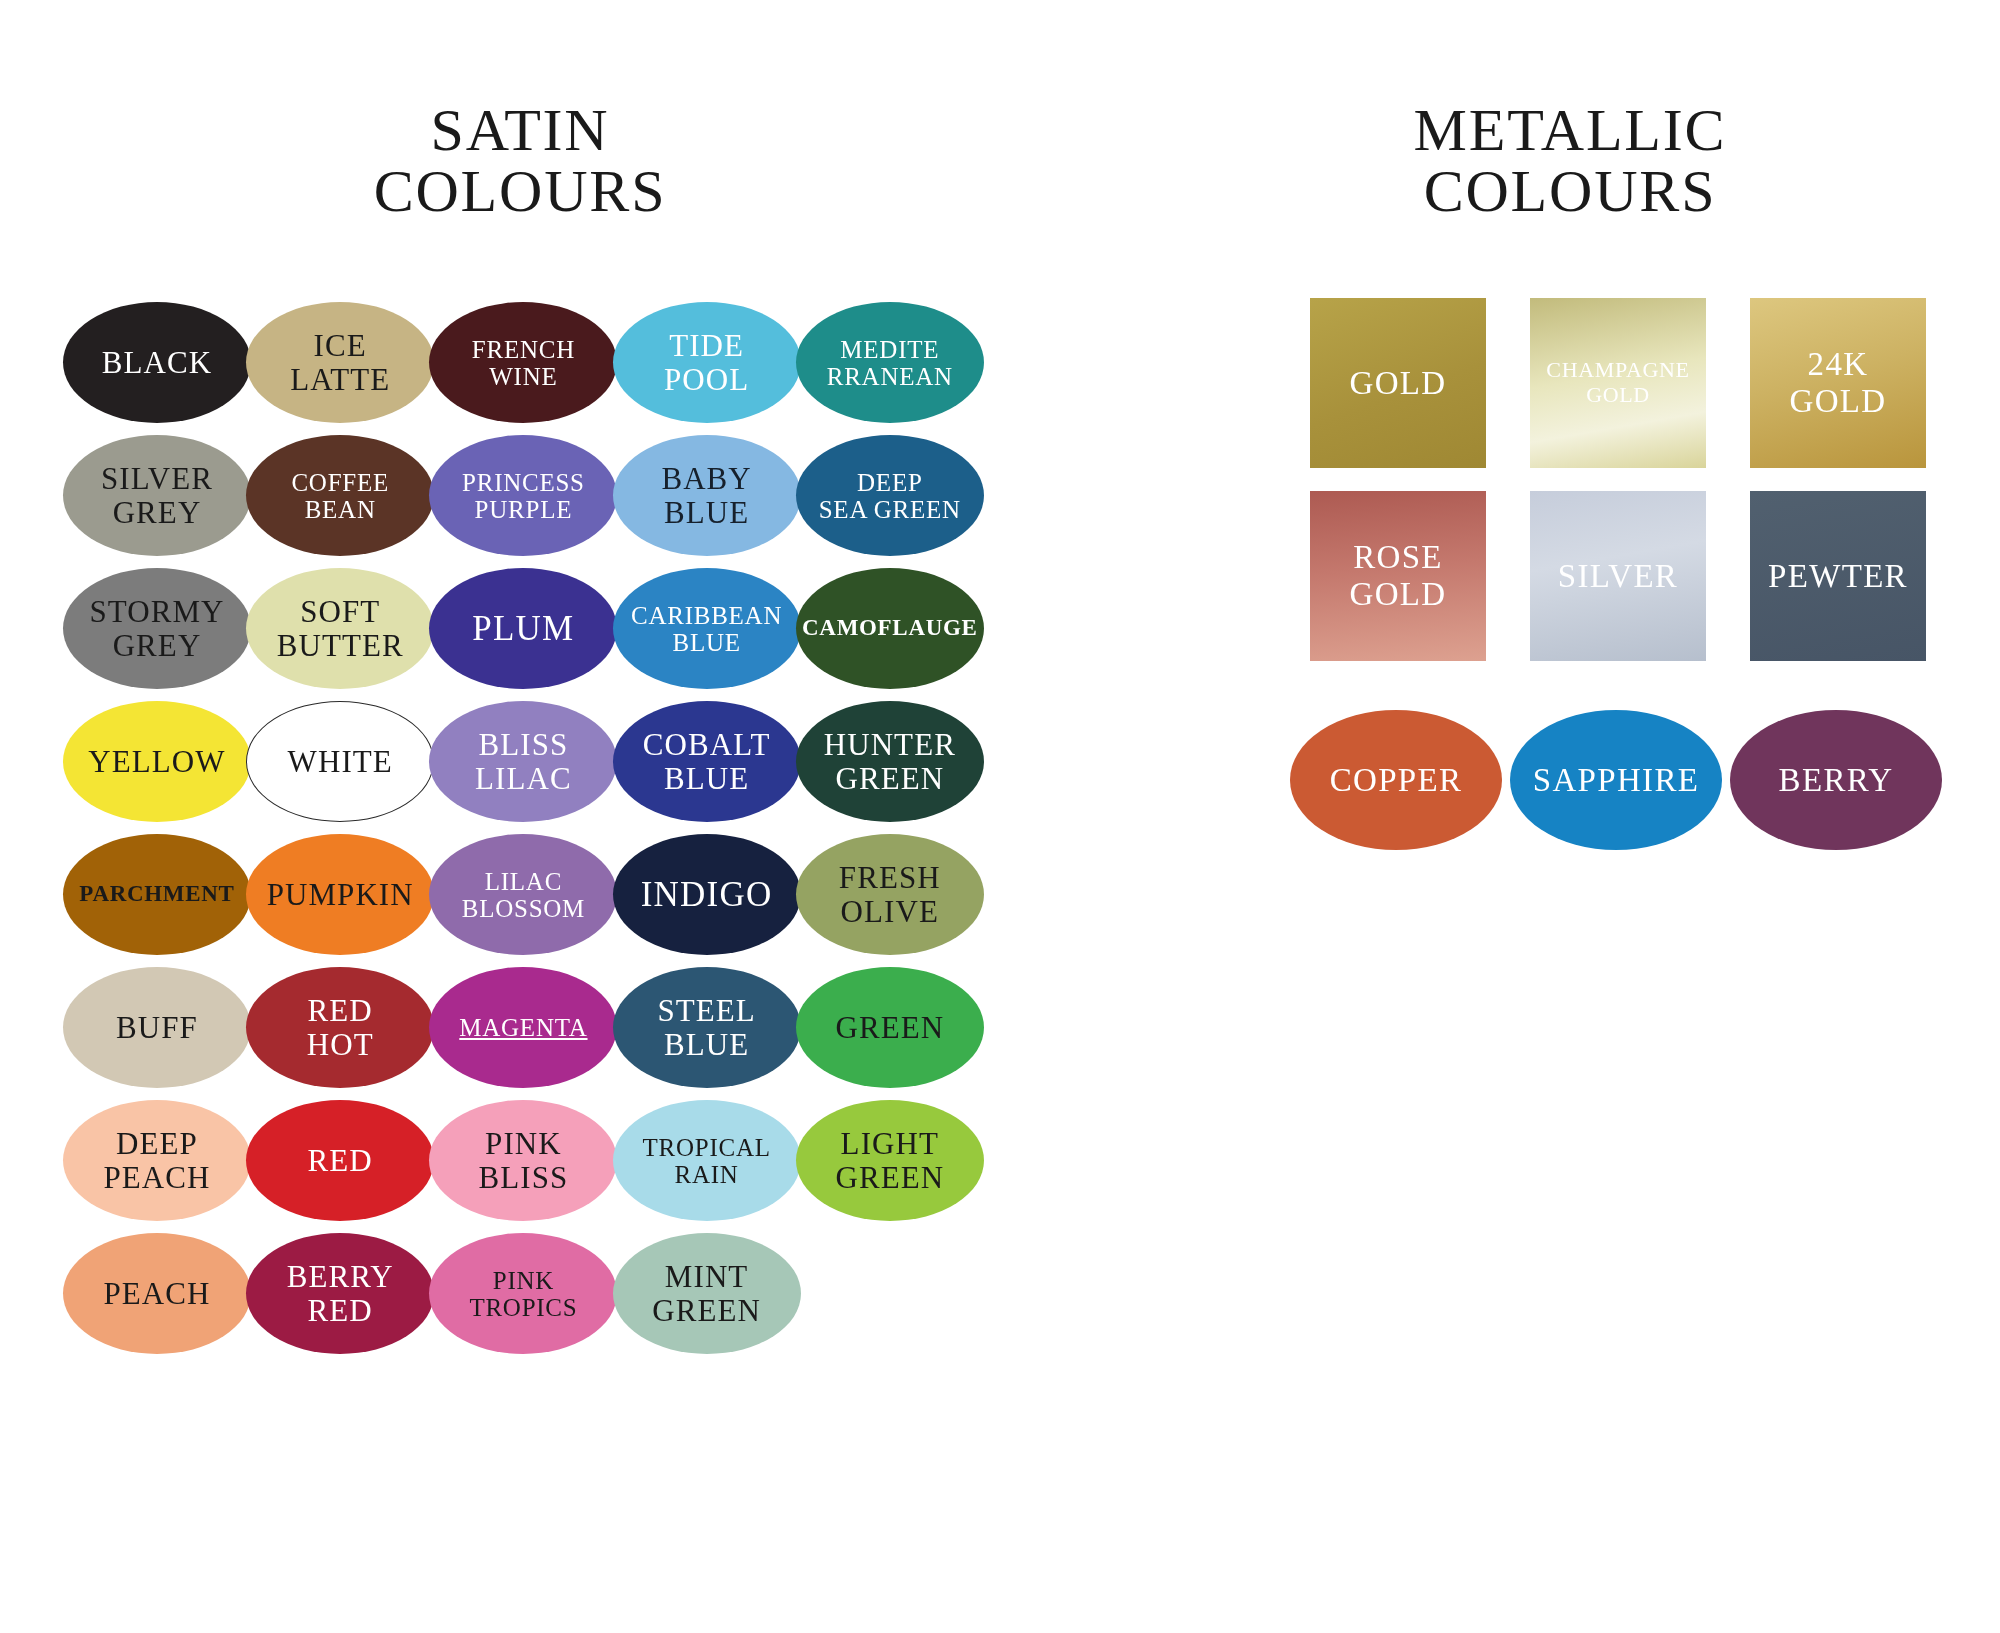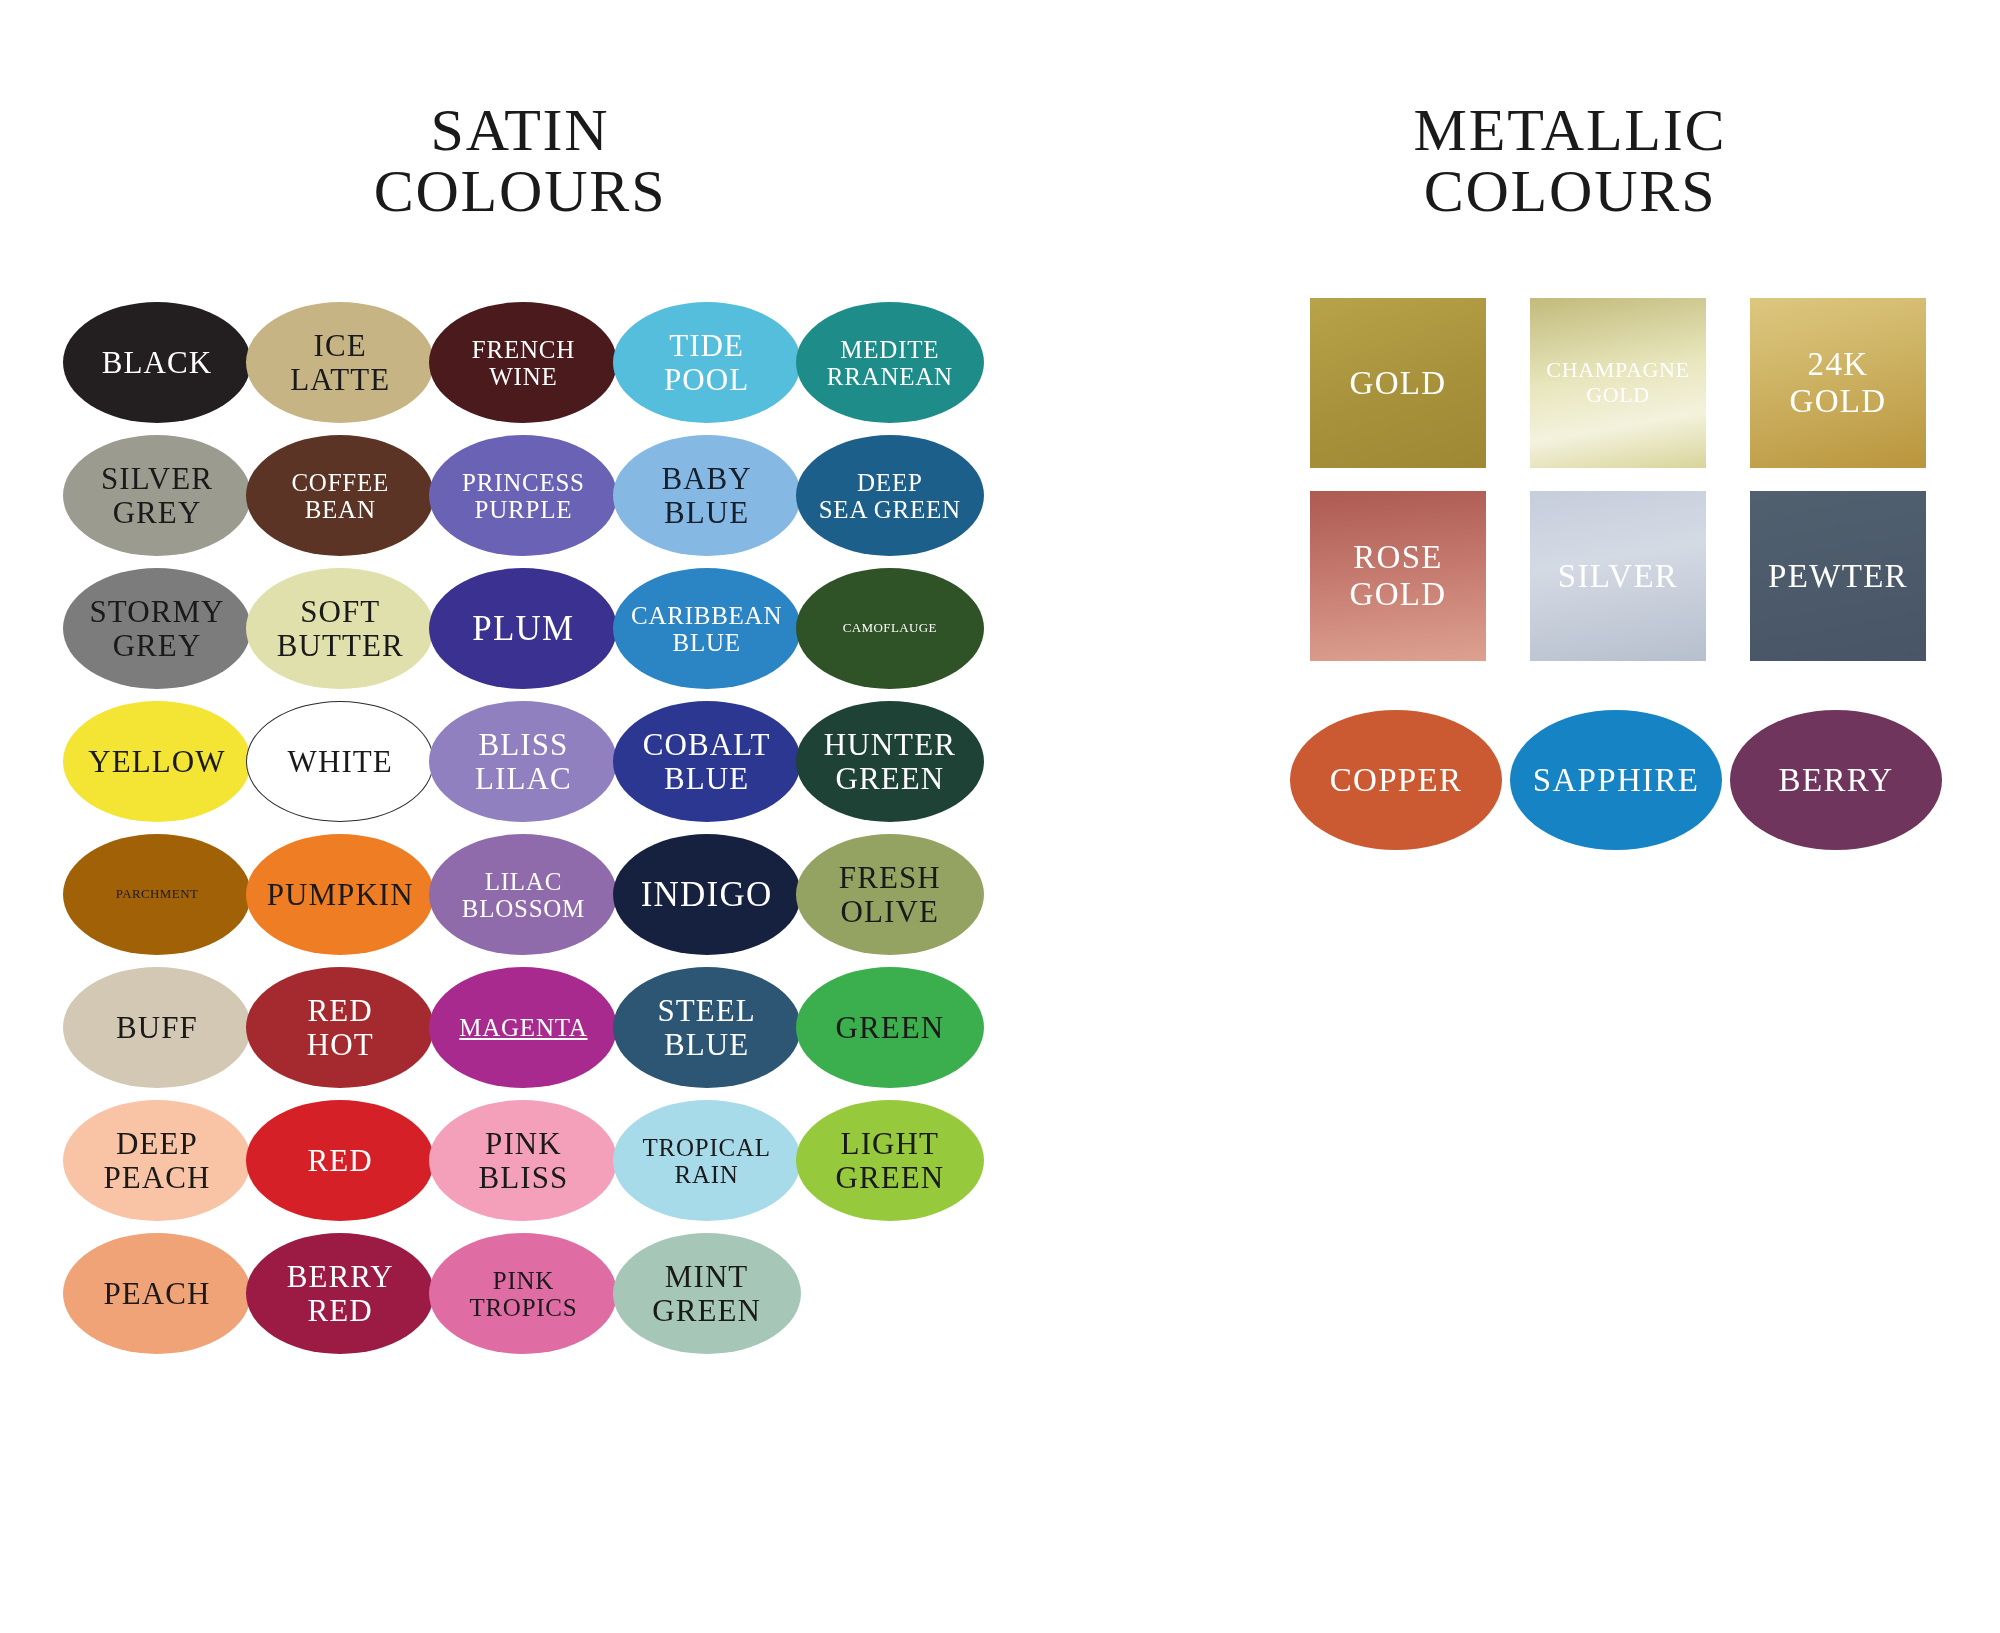--- a/index.html
+++ b/index.html
@@ -87,21 +87,21 @@
   .oval .lbl {
     display: block;
     font-size: 31px;
     line-height: 1.08;
     letter-spacing: 0.035em;
     white-space: pre-line;
     font-weight: 400;
     padding: 0 2px;
   }
   .oval.sm .lbl { font-size: 25px; letter-spacing: 0.03em; }
-  .oval.xs .lbl { font-size: 13px; letter-spacing: 0.03em; }
+  .oval.xs .lbl { font-size: 23px; letter-spacing: 0.03em; font-weight: bold; }
   .oval.lg .lbl { font-size: 35px; }
   .oval.outlined { border: 1.5px solid #2b2b2b; }
 
   
   #metallic-panel {
     position: absolute;
     left: 1300px;
     top: 298px;
     width: 660px;
   }

